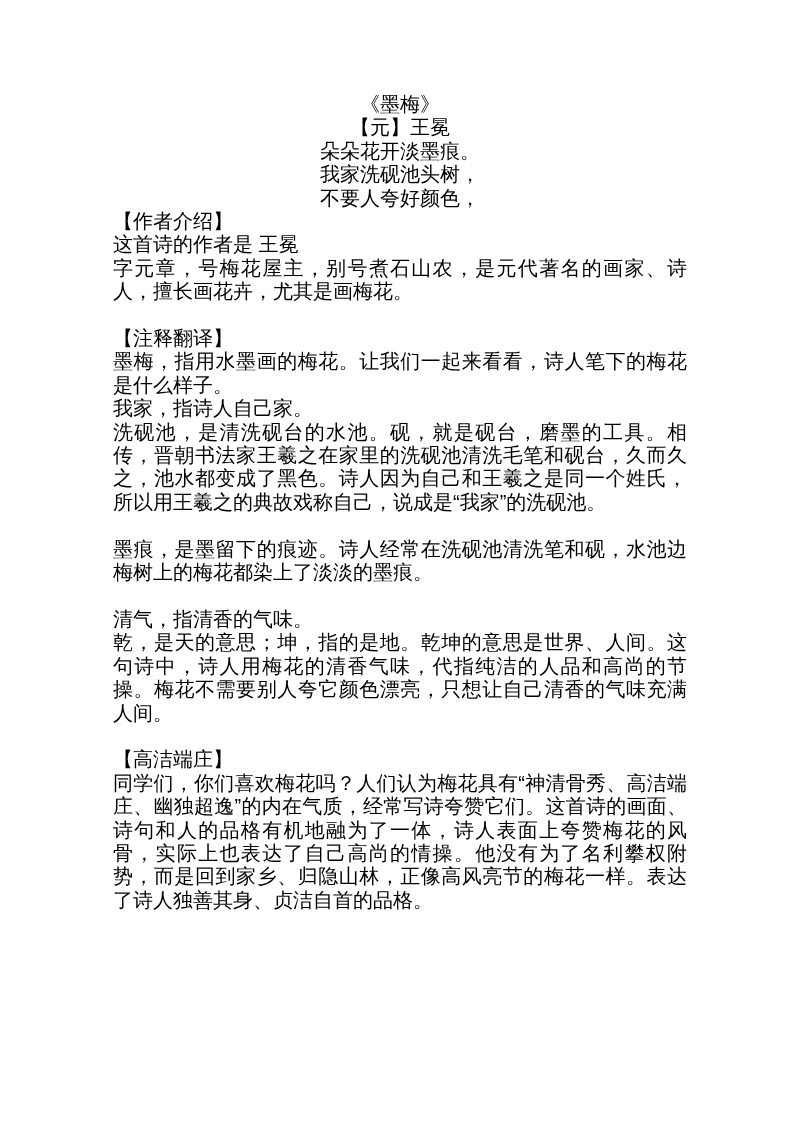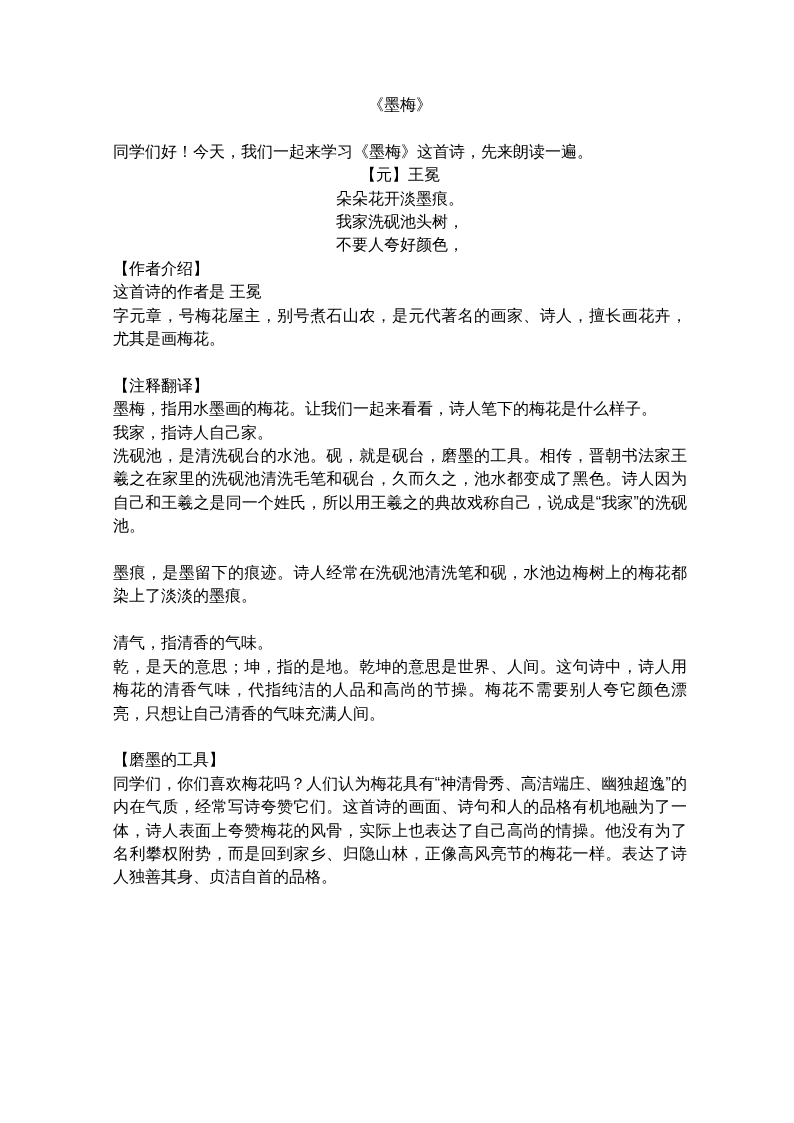--- a/index.html
+++ b/index.html
@@ -7,21 +7,21 @@
     padding: 0;
     background: #ffffff;
   }
   .page {
     position: relative;
     width: 794px;
     height: 1123px;
     background: #ffffff;
     color: #000000;
     font-family: "Liberation Sans", sans-serif;
-    font-size: 16px;
+    font-size: 20px;
     line-height: 23.4px;
     box-sizing: border-box;
     padding: 93px 107px 0 113px;
     overflow: hidden;
   }
   .para {
     margin: 0;
     white-space: pre-wrap;
     text-align: justify;
     text-justify: inter-ideograph;
@@ -35,36 +35,35 @@
     margin-top: 23.4px;
   }
 </style>
 </head>
 <body>
 
 <div class="page">
 
   <div class="center">《墨梅》</div>
 
-  <div class="para gap">同学们好！今天，我们一起来学习《墨梅》这首诗，先来朗读一遍。</div>
 
 
   <div class="center">【元】王冕</div>
   <div class="center">朵朵花开淡墨痕。</div>
   <div class="center">我家洗砚池头树，</div>
   <div class="center">不要人夸好颜色，</div>
 
   <div class="para">【作者介绍】</div>
   <div class="para">这首诗的作者是 王冕</div>
   <div class="para">字元章，号梅花屋主，别号煮石山农，是元代著名的画家、诗人，擅长画花卉，尤其是画梅花。</div>
 
   <div class="para gap">【注释翻译】</div>
   <div class="para">墨梅，指用水墨画的梅花。让我们一起来看看，诗人笔下的梅花是什么样子。</div>
   <div class="para">我家，指诗人自己家。</div>
   <div class="para">洗砚池，是清洗砚台的水池。砚，就是砚台，磨墨的工具。相传，晋朝书法家王羲之在家里的洗砚池清洗毛笔和砚台，久而久之，池水都变成了黑色。诗人因为自己和王羲之是同一个姓氏，所以用王羲之的典故戏称自己，说成是“我家”的洗砚池。</div>
   <div class="para gap">墨痕，是墨留下的痕迹。诗人经常在洗砚池清洗笔和砚，水池边梅树上的梅花都染上了淡淡的墨痕。</div>
   <div class="para gap">清气，指清香的气味。</div>
   <div class="para">乾，是天的意思；坤，指的是地。乾坤的意思是世界、人间。这句诗中，诗人用梅花的清香气味，代指纯洁的人品和高尚的节操。梅花不需要别人夸它颜色漂亮，只想让自己清香的气味充满人间。</div>
 
-  <div class="para gap">【磨墨的工具】</div>
+  <div class="para gap">【高洁端庄】</div>
   <div class="para">同学们，你们喜欢梅花吗？人们认为梅花具有“神清骨秀、高洁端庄、幽独超逸”的内在气质，经常写诗夸赞它们。这首诗的画面、诗句和人的品格有机地融为了一体，诗人表面上夸赞梅花的风骨，实际上也表达了自己高尚的情操。他没有为了名利攀权附势，而是回到家乡、归隐山林，正像高风亮节的梅花一样。表达了诗人独善其身、贞洁自首的品格。</div>
 
 </div>
 
 </body></html>

